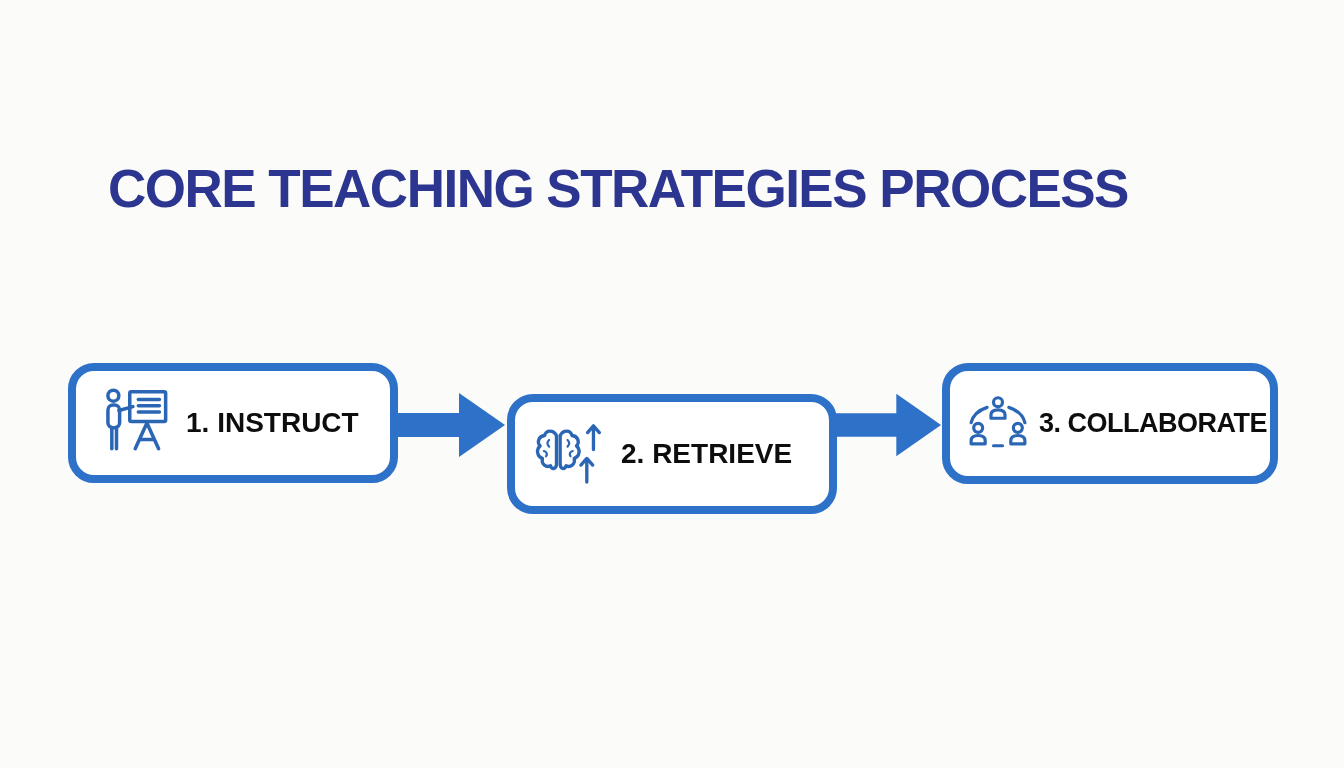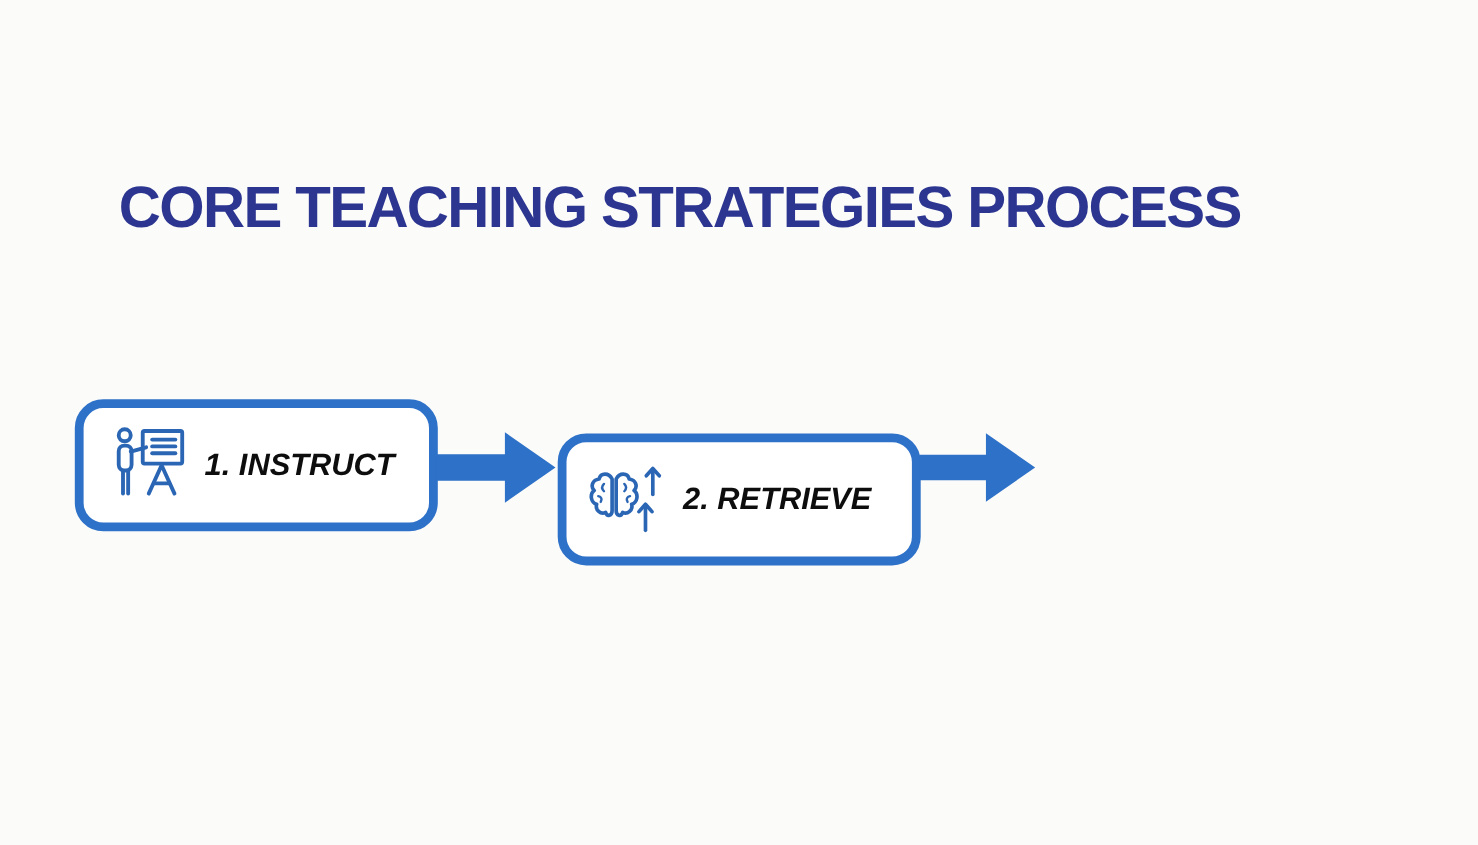--- a/index.html
+++ b/index.html
@@ -14,21 +14,21 @@
     position: absolute; left: 108px; top: 162px; margin: 0;
     font-size: 53px; font-weight: bold; letter-spacing: -1.5px;
     line-height: 1; white-space: nowrap;
     color: var(--title, #2C3590);
   }
 
   .step {
     position: absolute; display: flex; align-items: center;
     background: var(--box-fill, #FFFFFF);
     border: 8px solid var(--box-border, #2E71C8);
-    border-radius: 26px; box-sizing: border-box; font-style: italic;
+    border-radius: 26px; box-sizing: border-box;
   }
   .step-1 { left: 68px;  top: 363px; width: 330px; height: 120px; padding-left: 20px; gap: 10px; }
   .step-2 { left: 507px; top: 362px; width: 330px; height: 120px; padding-left: 20px; gap: 12px; margin-top: 32px; }
   .step-3 { left: 942px; top: 363px; width: 336px; height: 121px; padding-left: 16px; gap: 9px; }
 
   .step-label {
     font-size: 28px; font-weight: bold; white-space: nowrap;
     color: var(--label, #0D0D0D);
   }
   .step-3 .step-label { font-size: 27px; letter-spacing: -0.5px; }
@@ -81,14 +81,28 @@
       <line x1="70" y1="88" x2="70" y2="57"></line>
       <polyline points="62,65 70,56 78,65"></polyline>
     </svg>
     <span class="step-label">2. RETRIEVE</span>
   </div>
 
   <svg class="arrow arrow-2" width="107" height="68" viewBox="0 0 110 68">
     <polygon points="0,22 62,22 62,2 108,34 62,66 62,46 0,46" fill="currentColor"></polygon>
   </svg>
 
+  <div class="step step-3">
+    <svg class="icon" width="64" height="64" viewBox="0 0 100 100" fill="none" stroke="currentColor" stroke-width="5" stroke-linecap="round" stroke-linejoin="round">
+      <circle cx="50" cy="16" r="7"></circle>
+      <path d="M39,41 L39,36 Q39,28 50,28 Q61,28 61,36 L61,41 Z"></path>
+      <circle cx="19" cy="56" r="7"></circle>
+      <path d="M8,81 L8,76 Q8,68 19,68 Q30,68 30,76 L30,81 Z"></path>
+      <circle cx="81" cy="56" r="7"></circle>
+      <path d="M70,81 L70,76 Q70,68 81,68 Q92,68 92,76 L92,81 Z"></path>
+      <path d="M33,24 Q12,31 8,48"></path>
+      <path d="M67,24 Q88,31 92,48"></path>
+      <line x1="43" y1="84" x2="57" y2="84"></line>
+    </svg>
+    <span class="step-label">3. COLLABORATE</span>
+  </div>
 
 </div>
 
 </body></html>

